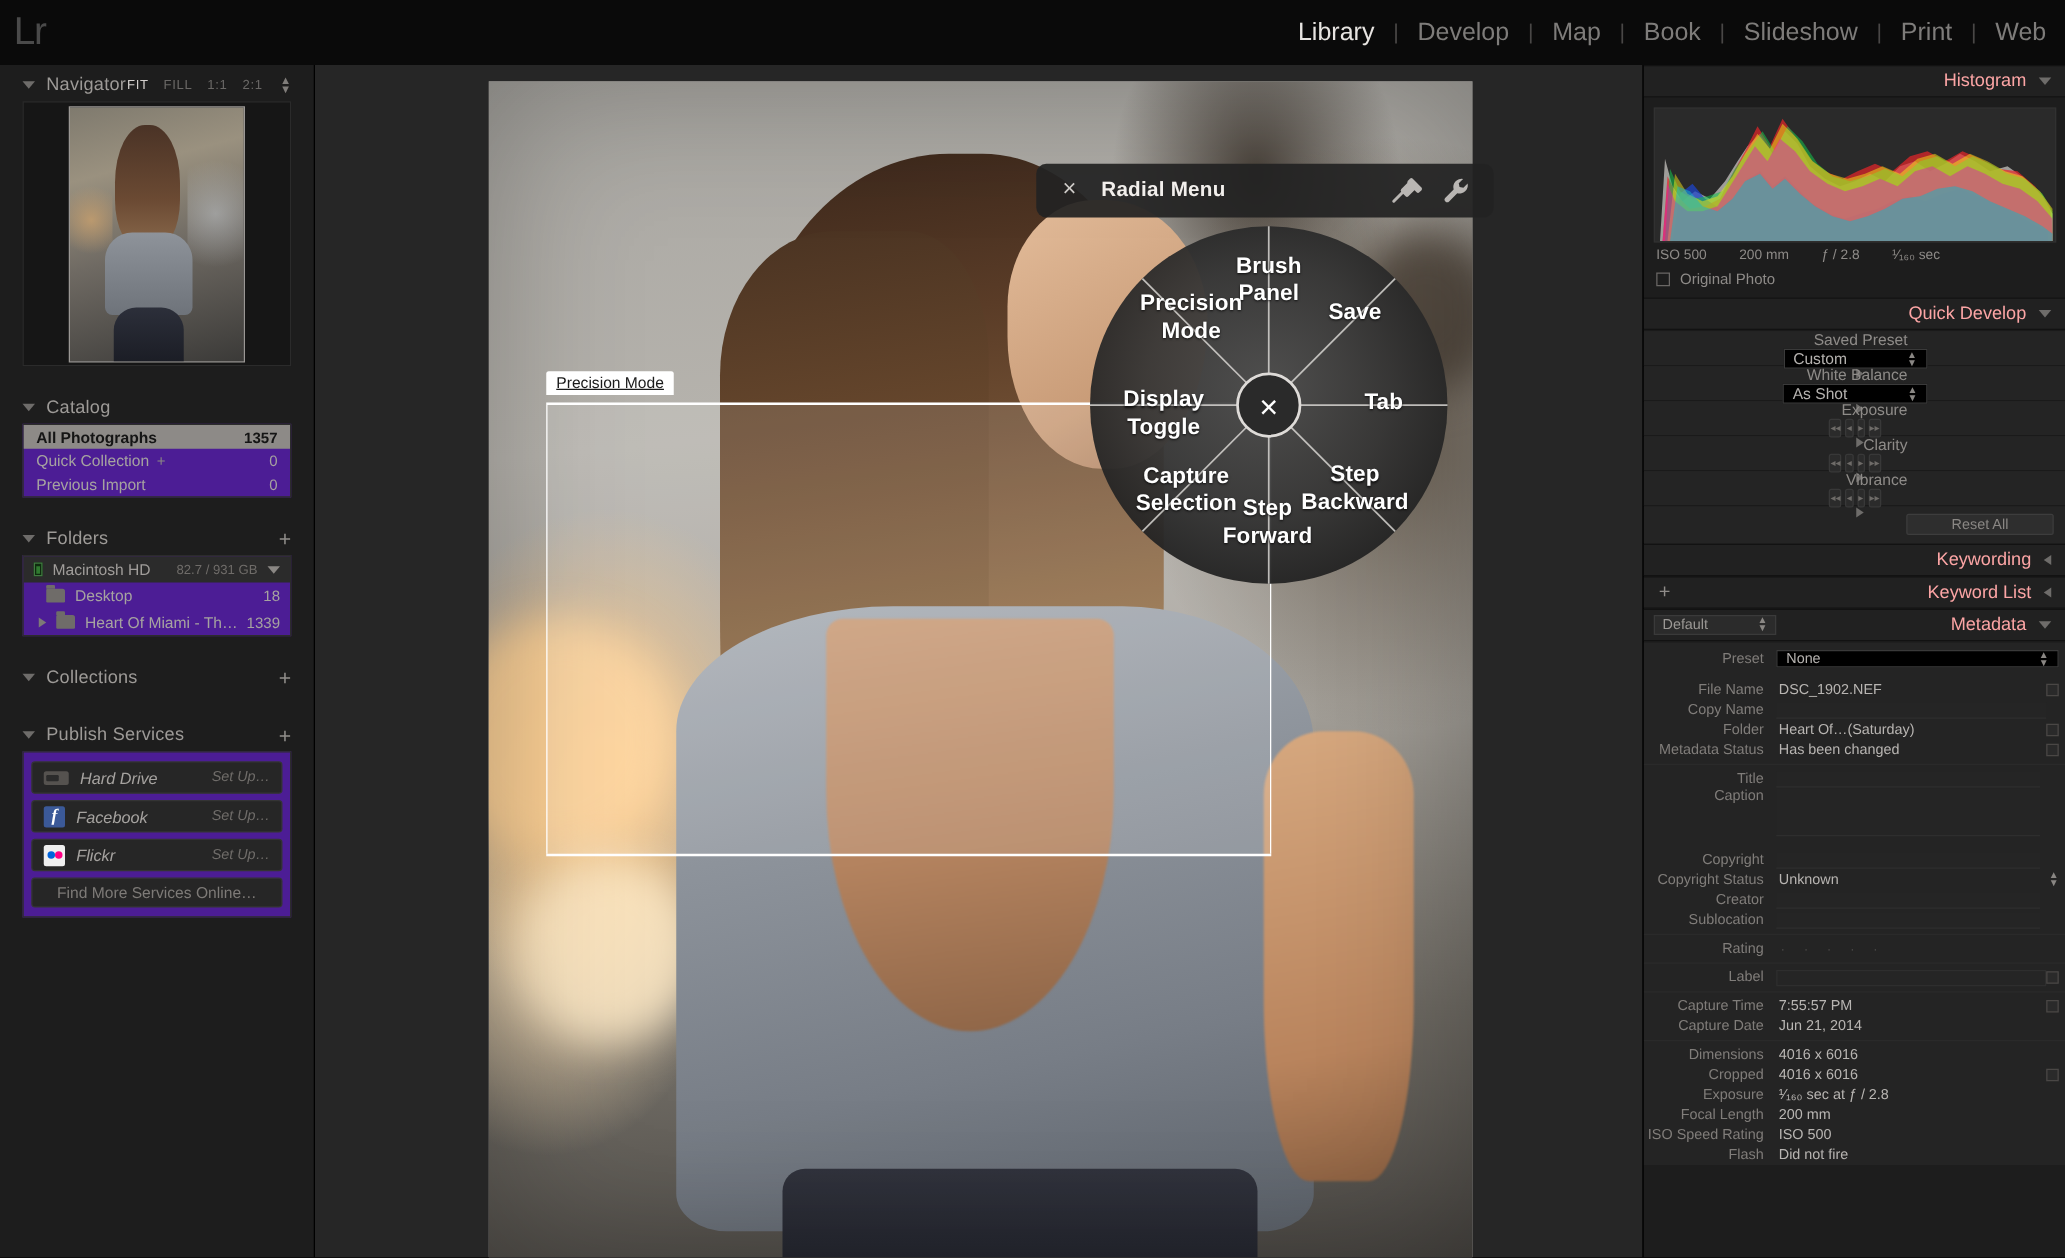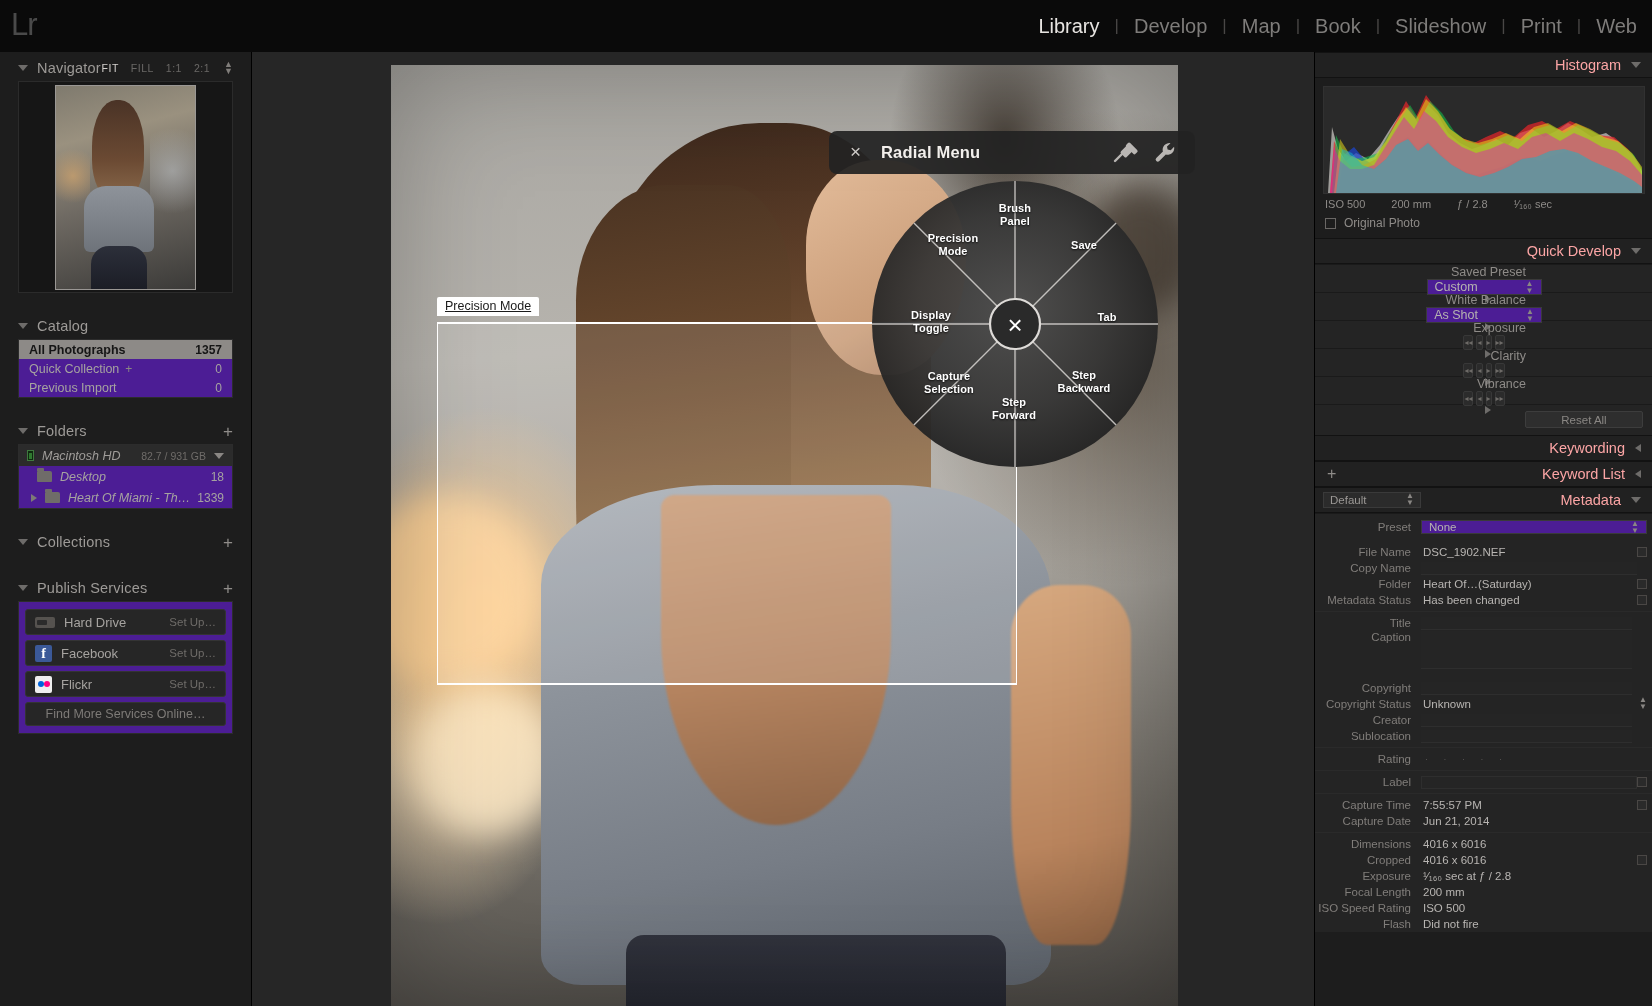--- a/index.html
+++ b/index.html
@@ -130,21 +130,21 @@
   }
   .folder-ico {
     width: 15px; height: 11px; background: #6f6c69; border-radius: 1px 2px 1px 1px;
     margin-right: 8px; position: relative; flex: none;
   }
   .folder-ico:before{
     content:""; position:absolute; left:0; top:-3px; width:7px;height:3px;
     background:#6f6c69; border-radius:1px 1px 0 0;
   }
   .indent { padding-left: 18px; }
-  .fldname { overflow:hidden; white-space:nowrap; text-overflow:ellipsis;font-style:italic; }
+  .fldname { overflow:hidden; white-space:nowrap; text-overflow:ellipsis; }
   .fcnt { margin-left: auto; font-size: 12px; color: #a6a3a0; }
 
   .searchbox {
     margin: 5px 6px; height: 20px; border-radius: 10px;
     background: #1b1b1b; border: 1px solid #333;
     display: flex; align-items: center; padding: 0 9px;
   }
   .mag {
     width: 8px; height: 8px; border: 1.4px solid #6b6866; border-radius: 50%;
     position: relative; margin-right: 3px; flex:none;
@@ -155,21 +155,21 @@
 
   .smartcol { display:flex; align-items:center; height: 22px; padding-left: 50px; font-size: 12.5px; color: #a6a3a0; }
   .sc-ico {
     width:16px;height:12px;background:#5f5c5a;margin-right:8px;border-radius:2px;position:relative;flex:none;
   }
   .sc-ico:after{content:"";position:absolute;left:3px;top:3px;width:10px;height:2px;background:#2a2a2a;box-shadow:0 4px 0 #2a2a2a;}
 
   .svcbtn {
     display:flex; align-items:center; height: 26px; margin: 5px 6px;
     background:#262626; border:1px solid #343434; border-radius:3px; padding: 0 9px;
-    font-size: 13px; color:#a6a3a0;
+    font-size: 13px; color:#a6a3a0;font-style:italic;
   }
   .svc-setup { margin-left:auto; font-size: 11.5px; color:#6f6c69; }
   .hd-ico { width:20px;height:11px;background:#55524f;border-radius:2px;margin-right:9px;position:relative;flex:none;}
   .hd-ico:after{content:"";position:absolute;left:2px;top:3px;width:10px;height:5px;background:#2b2b2b;border-radius:1px;}
   .fb-ico {
     width:17px;height:17px;background:#3b5998;border-radius:2px;margin-right:9px;flex:none;
     color:#fff;font-size:14px;font-weight:700;text-align:center;line-height:17px;font-family:"Liberation Serif",serif;
   }
   .fl-ico { width:17px;height:17px;background:#efefef;border-radius:2px;margin-right:9px;flex:none;position:relative;}
   .fl-ico:before{content:"";position:absolute;left:2.5px;top:5px;width:6px;height:6px;border-radius:50%;background:#0063dc;}
@@ -271,21 +271,21 @@
   }
   .rm-title { font-size:16.5px; color:#f2efec; font-weight:600; margin-left:15px; letter-spacing:.2px;}
   .rm-icons { margin-left:auto; display:flex; align-items:center; gap:14px; }
   .rm-svg { display:block; }
 
   .wheel {
     position:absolute; left:871px; top:180px; width:288px; height:288px;
   }
   .wheel svg { display:block; }
   .wlabel {
-    position:absolute; color:#ffffff; font-size:11px; font-weight:600;
+    position:absolute; color:#ffffff; font-size:18px; font-weight:600;
     text-align:center; line-height:1.22; letter-spacing:.1px;
     text-shadow: 0 1px 2px rgba(0,0,0,.8); pointer-events:none;
   }
 
   
   .rightpanel {
     position:absolute; left:1314px; top:52px; width:338px; height:954px;
     background:#1d1d1d; border-left:1px solid #000; overflow:hidden;
   }
   .rp-scroll { width: 338px; }
@@ -316,21 +316,21 @@
   .origrow { display:flex; align-items:center; padding: 6px 10px 8px; }
   .chk { width:11px;height:11px;border:1px solid #6a6765;margin-right:8px; }
   .origlbl { font-size:12px; color:#8e8b88; }
 
   .qd-row {
     display:flex; align-items:center; height:28px; padding: 0 10px;
     border-bottom:1px solid #1a1a1a; background:#242424;flex-direction:column;
   }
   .qd-lbl { font-size:12.5px; color:#8e8b88; width: 108px; text-align:right; padding-right:12px;}
   .qd-val {
-    flex:1; height:18px; background:#4c1d95; border:1px solid #3a3a3a;
+    flex:1; height:18px; background:#000000; border:1px solid #3a3a3a;
     display:flex; align-items:center; padding: 0 7px; font-size:12.5px; color:#b6b3b0;gap:48px;
   }
   .qd-val .car { margin-left:auto; font-size:8px; color:#8a8784; line-height:.9; display:flex; flex-direction:column; }
   .qd-btnwide {
     flex:1; height:18px; background:#2e2e2e; border:1px solid #3d3d3d; border-radius:2px;
     display:flex; align-items:center; justify-content:center; font-size:12.5px; color:#8e8b88;
   }
   .stepgrp { flex:1; display:flex; gap:3px; }
   .stepbtn {
     flex:1; height:15px; background:#2b2b2b; border:1px solid #383838; border-radius:2px;

